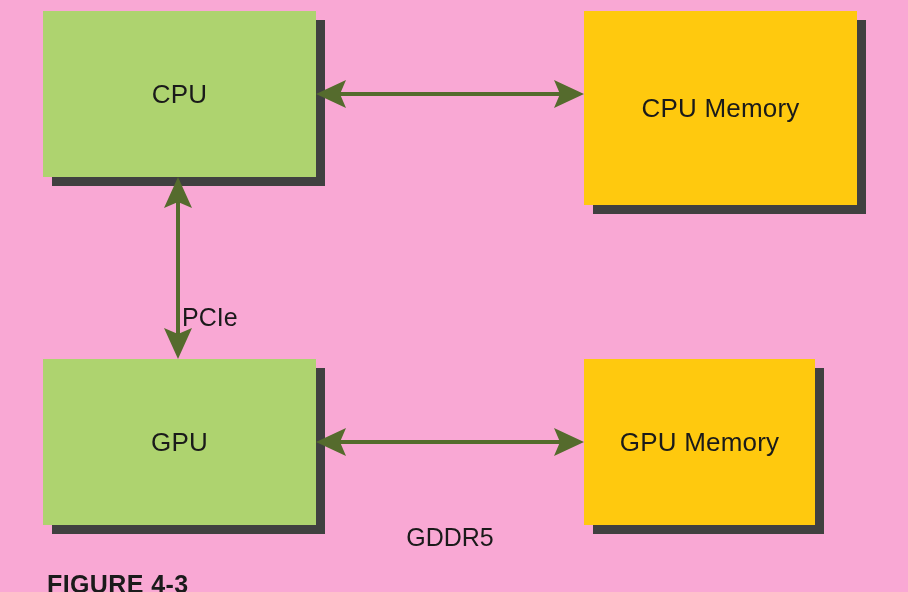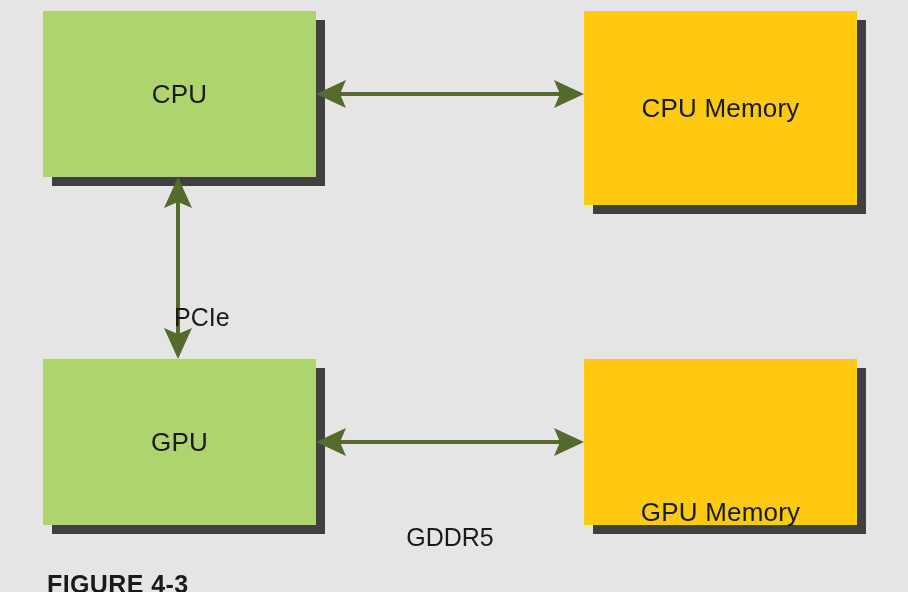--- a/index.html
+++ b/index.html
@@ -83,59 +83,59 @@
     font-weight: bold;
     font-size: 25px;
     line-height: 1;
     letter-spacing: 0.4px;
     white-space: nowrap;
   }
 </style>
 </head>
 <body>
 
-<div id="stage" style="background: #e5e5e5;">
+<div id="stage" style="background: #f9a8d4;">
 
   <div class="node" style="left:43px; top:11px; width:273px; height:166px;">
     <div class="shadow" style="background: rgb(64, 64, 64);"></div>
     <div class="face" style="background:#aed36f;"></div>
     <span class="label">CPU</span>
   </div>
 
   <div class="node" style="left:584px; top:11px; width:273px; height:194px;">
     <div class="shadow" style="background: rgb(64, 64, 64);"></div>
     <div class="face" style="background:#ffc90e;"></div>
     <span class="label">CPU Memory</span>
   </div>
 
   <div class="node" style="left:43px; top:359px; width:273px; height:166px;">
     <div class="shadow" style="background: rgb(64, 64, 64);"></div>
     <div class="face" style="background:#aed36f;"></div>
     <span class="label">GPU</span>
   </div>
 
-  <div class="node" style="left:584px; top:359px; width:273px; height:166px;align-items:flex-end;">
+  <div class="node" style="left:584px; top:359px; width:231px; height:166px;">
     <div class="shadow" style="background: rgb(64, 64, 64);"></div>
     <div class="face" style="background:#ffc90e;"></div>
     <span class="label">GPU Memory</span>
   </div>
 
   <svg class="connector" style="left:310px; top:71px;" width="280" height="46" viewBox="0 0 280 46">
     <line x1="26" y1="23" x2="254" y2="23" stroke="#556b2d" stroke-width="4"></line>
     <polygon points="6,23 36,9 30,23 36,37" fill="#556b2d"></polygon>
     <polygon points="274,23 244,9 250,23 244,37" fill="#556b2d"></polygon>
   </svg>
 
   <svg class="connector" style="left:155px; top:172px;" width="46" height="192" viewBox="0 0 46 192">
     <line x1="23" y1="26" x2="23" y2="166" stroke="#556b2d" stroke-width="4"></line>
     <polygon points="23,5 9,36 23,30 37,36" fill="#556b2d"></polygon>
     <polygon points="23,187 9,156 23,162 37,156" fill="#556b2d"></polygon>
   </svg>
 
-  <div class="edge-label" style="left:174px; top:232px;">
+  <div class="edge-label" style="left:182px; top:232px;">
     <div>PCIe</div>
   </div>
 
   <svg class="connector" style="left:310px; top:419px;" width="280" height="46" viewBox="0 0 280 46">
     <line x1="26" y1="23" x2="254" y2="23" stroke="#556b2d" stroke-width="4"></line>
     <polygon points="6,23 36,9 30,23 36,37" fill="#556b2d"></polygon>
     <polygon points="274,23 244,9 250,23 244,37" fill="#556b2d"></polygon>
   </svg>
 
   <div class="edge-label" style="left:316px; top:452px; width:268px; text-align:center;">

